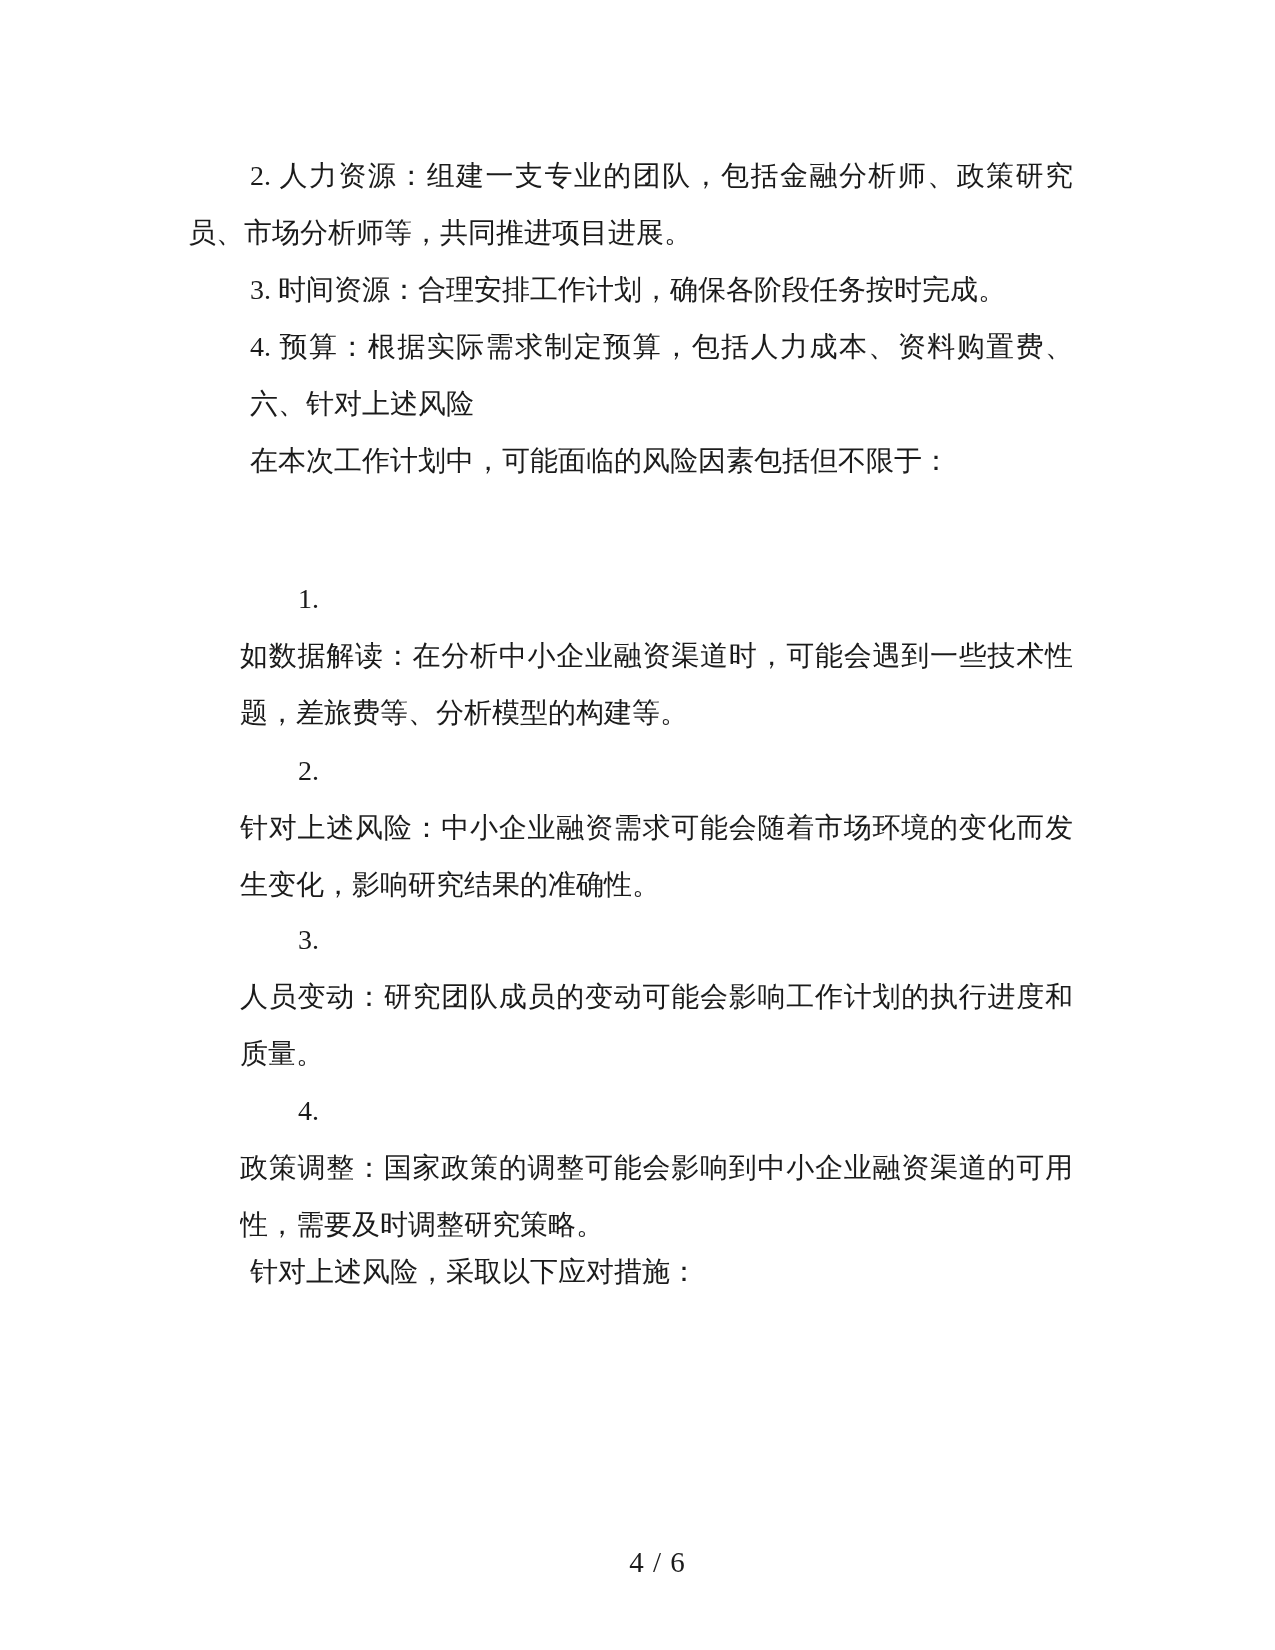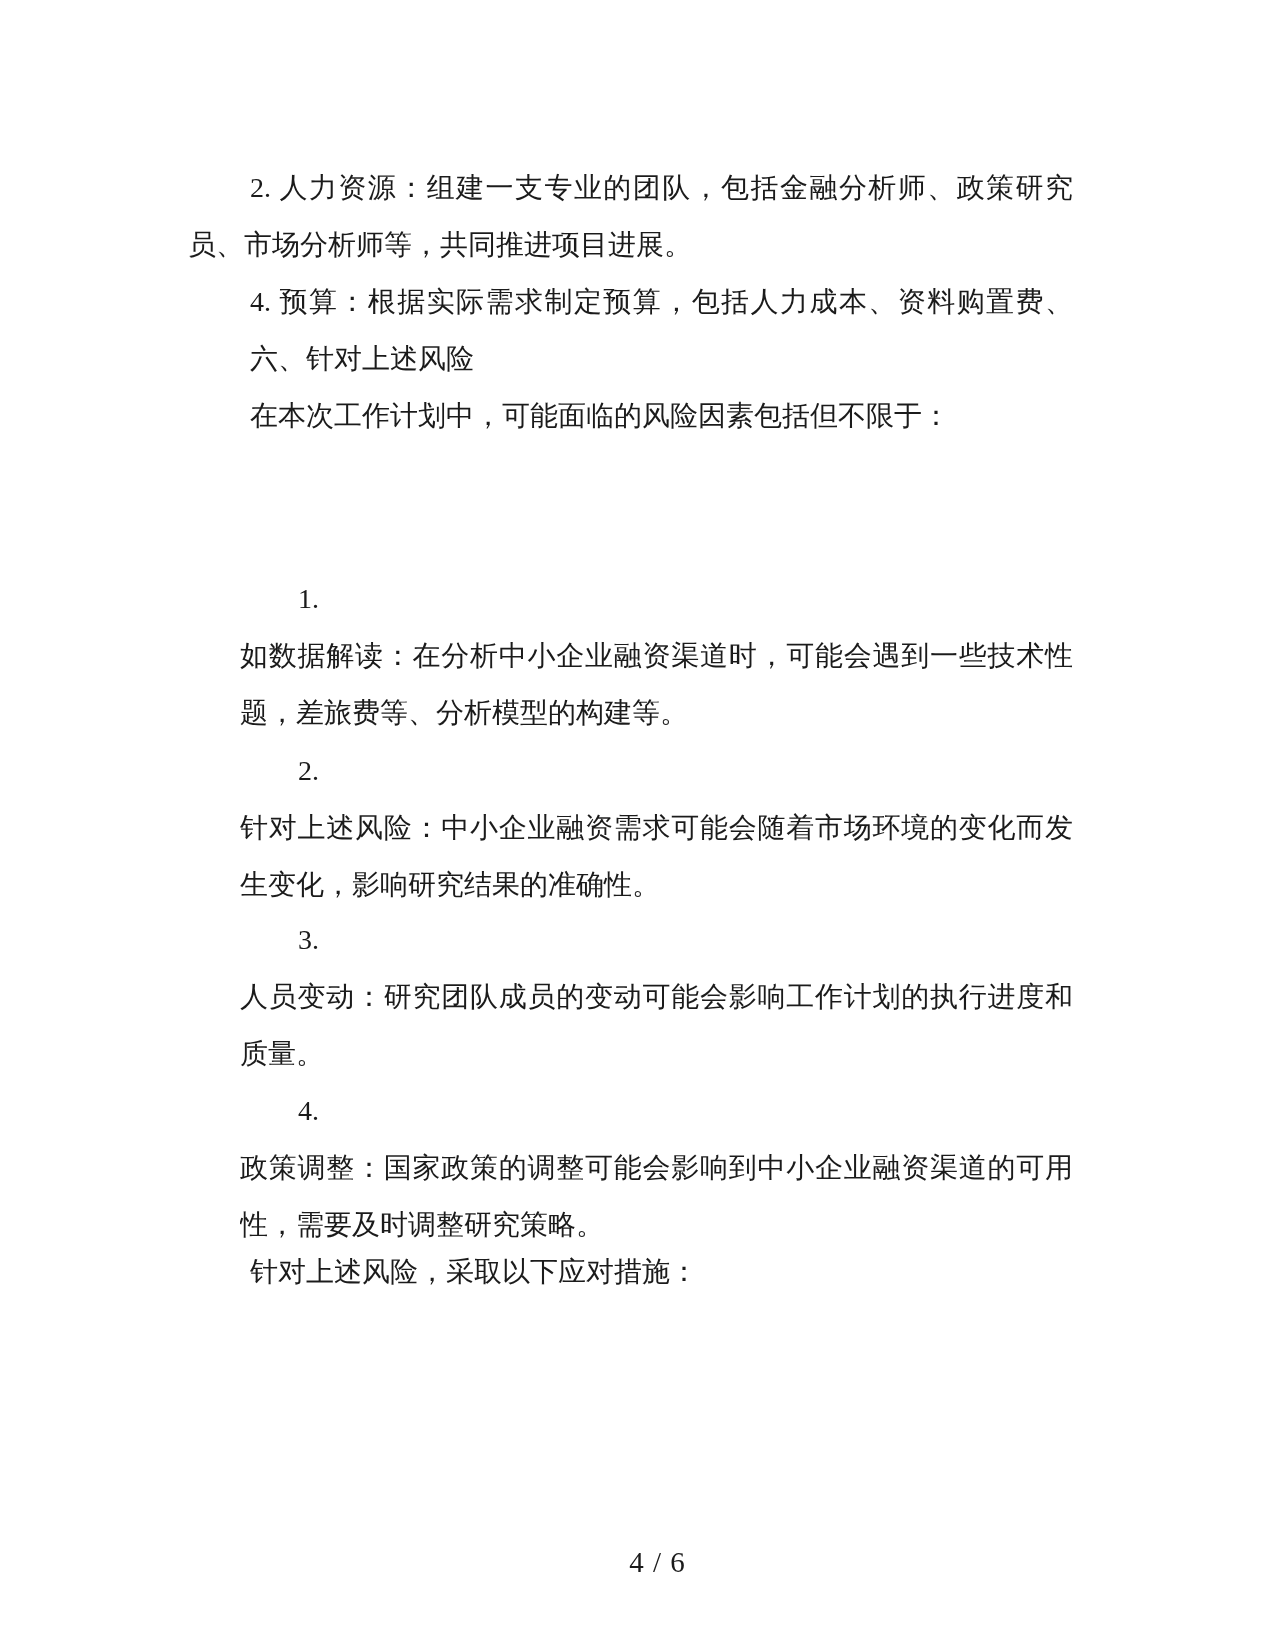--- a/index.html
+++ b/index.html
@@ -27,21 +27,21 @@
     text-align: justify;
     text-align-last: justify;
   }
   
   .indent {
     text-indent: 62px;
   }
   .main-block {
     position: absolute;
     left: 188px;
-    top: 159px;
+    top: 147px;
     width: 885px;
   }
   .risk-item {
     position: absolute;
     left: 240px;
     width: 833px;
   }
   .risk-num {
     padding-left: 58px;
   }
@@ -65,20 +65,21 @@
   }
 </style>
 </head>
 <body>
 
 <div class="page">
 
   <div class="main-block">
     <div class="line fill indent">2. 人力资源：组建一支专业的团队，包括金融分析师、政策研究</div>
     <div class="line">员、市场分析师等，共同推进项目进展。</div>
+    <div class="line indent">3. 时间资源：合理安排工作计划，确保各阶段任务按时完成。</div>
     <div class="line fill indent">4. 预算：根据实际需求制定预算，包括人力成本、资料购置费、</div>
     <div class="line indent">六、针对上述风险</div>
     <div class="line indent">在本次工作计划中，可能面临的风险因素包括但不限于：</div>
   </div>
 
   <div class="risk-item" style="top:570px">
     <div class="line risk-num">1.</div>
     <div class="line fill">如数据解读：在分析中小企业融资渠道时，可能会遇到一些技术性难</div>
     <div class="line">题，差旅费等、分析模型的构建等。</div>
   </div>

